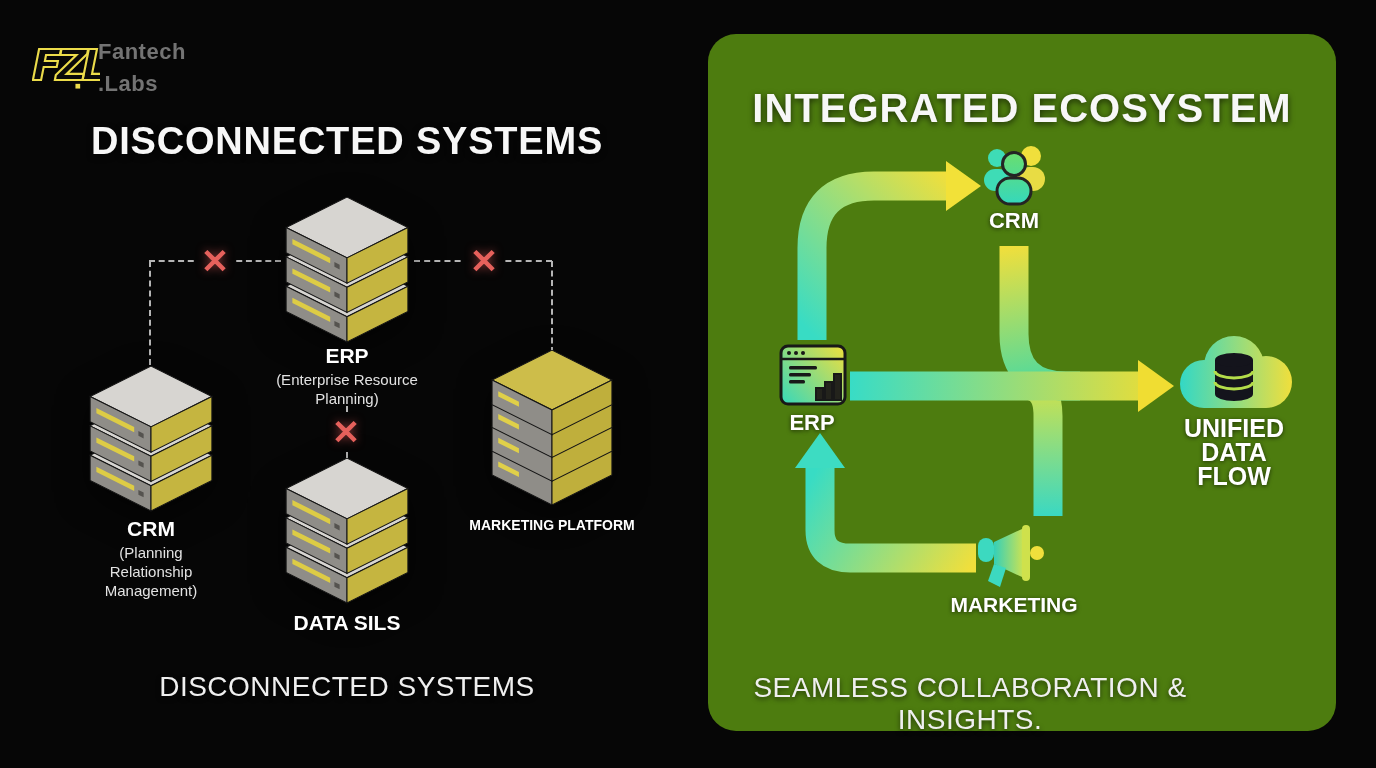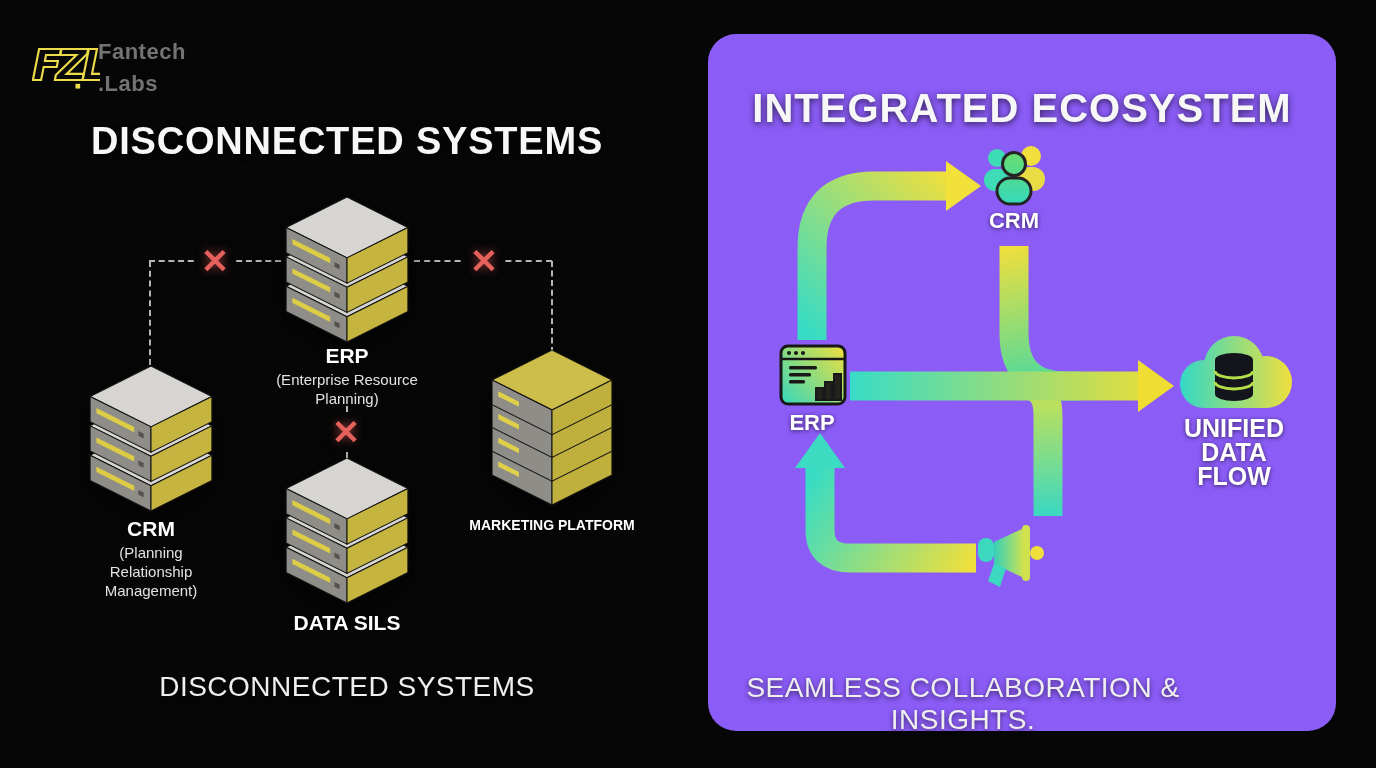--- a/index.html
+++ b/index.html
@@ -18,21 +18,21 @@
   
   .node-label{font-weight:700;font-size:21px;color:#ffffff;line-height:24px;}
   .node-sub{font-weight:400;font-size:15px;color:#e2e2e2;line-height:19px;margin-top:2px;}
   
   .dash-h{position:absolute;border-top:2px dashed #b5b5b5;height:0;}
   .dash-v{position:absolute;border-left:2px dashed #b5b5b5;width:0;}
   .xmark{position:absolute;width:40px;height:40px;display:flex;align-items:center;justify-content:center;
          color:#e6615c;font-size:34px;font-weight:700;
          text-shadow:0 0 10px rgba(235,90,90,.6);background:#060606;line-height:1;}
   
-  .panel{position:absolute;left:708px;top:34px;width:628px;height:697px;background:#8b5cf6;
+  .panel{position:absolute;left:708px;top:34px;width:628px;height:697px;background:#4d7c0f;
          border-radius:28px;}
   .panel .big-title{font-size:40px;letter-spacing:1px;}
   .icon-label{font-weight:700;font-size:22px;color:#fff;line-height:25px;
               text-shadow:0 1px 4px rgba(0,0,0,.6);}
   .stack{filter:drop-shadow(0 10px 16px rgba(0,0,0,.55));}
 </style>
 </head>
 <body>
 
 <div class="stage">
@@ -209,18 +209,19 @@
         <rect x="47" y="34" width="38" height="34" fill="#14141c"></rect>
         <ellipse cx="66" cy="34" rx="19" ry="7" fill="#14141c"></ellipse>
         <ellipse cx="66" cy="68" rx="19" ry="7" fill="#14141c"></ellipse>
         <path d="M 47 45 A 19 7 0 0 0 85 45" fill="none" stroke="#b4dd4a" stroke-width="3"></path>
         <path d="M 47 56 A 19 7 0 0 0 85 56" fill="none" stroke="#b4dd4a" stroke-width="3"></path>
       </g>
     </svg>
 
     <div class="abs ctr icon-label" style="left:246px;top:174px;width:120px">CRM</div>
     <div class="abs ctr icon-label" style="left:44px;top:376px;width:120px">ERP</div>
+    <div class="abs ctr icon-label" style="left:206px;top:558px;width:200px;font-size:21px">MARKETING</div>
     <div class="abs ctr icon-label" style="left:466px;top:382px;width:120px;font-size:25px;line-height:24px">UNIFIED DATA FLOW</div>
 
-    <div class="abs ctr caption" style="left:5px;top:638px;width:500px">SEAMLESS COLLABORATION &amp; INSIGHTS.</div>
+    <div class="abs ctr caption" style="left:12px;top:638px;width:500px">SEAMLESS COLLABORATION &amp; INSIGHTS.</div>
   </div>
 
 </div>
 
 </body></html>

